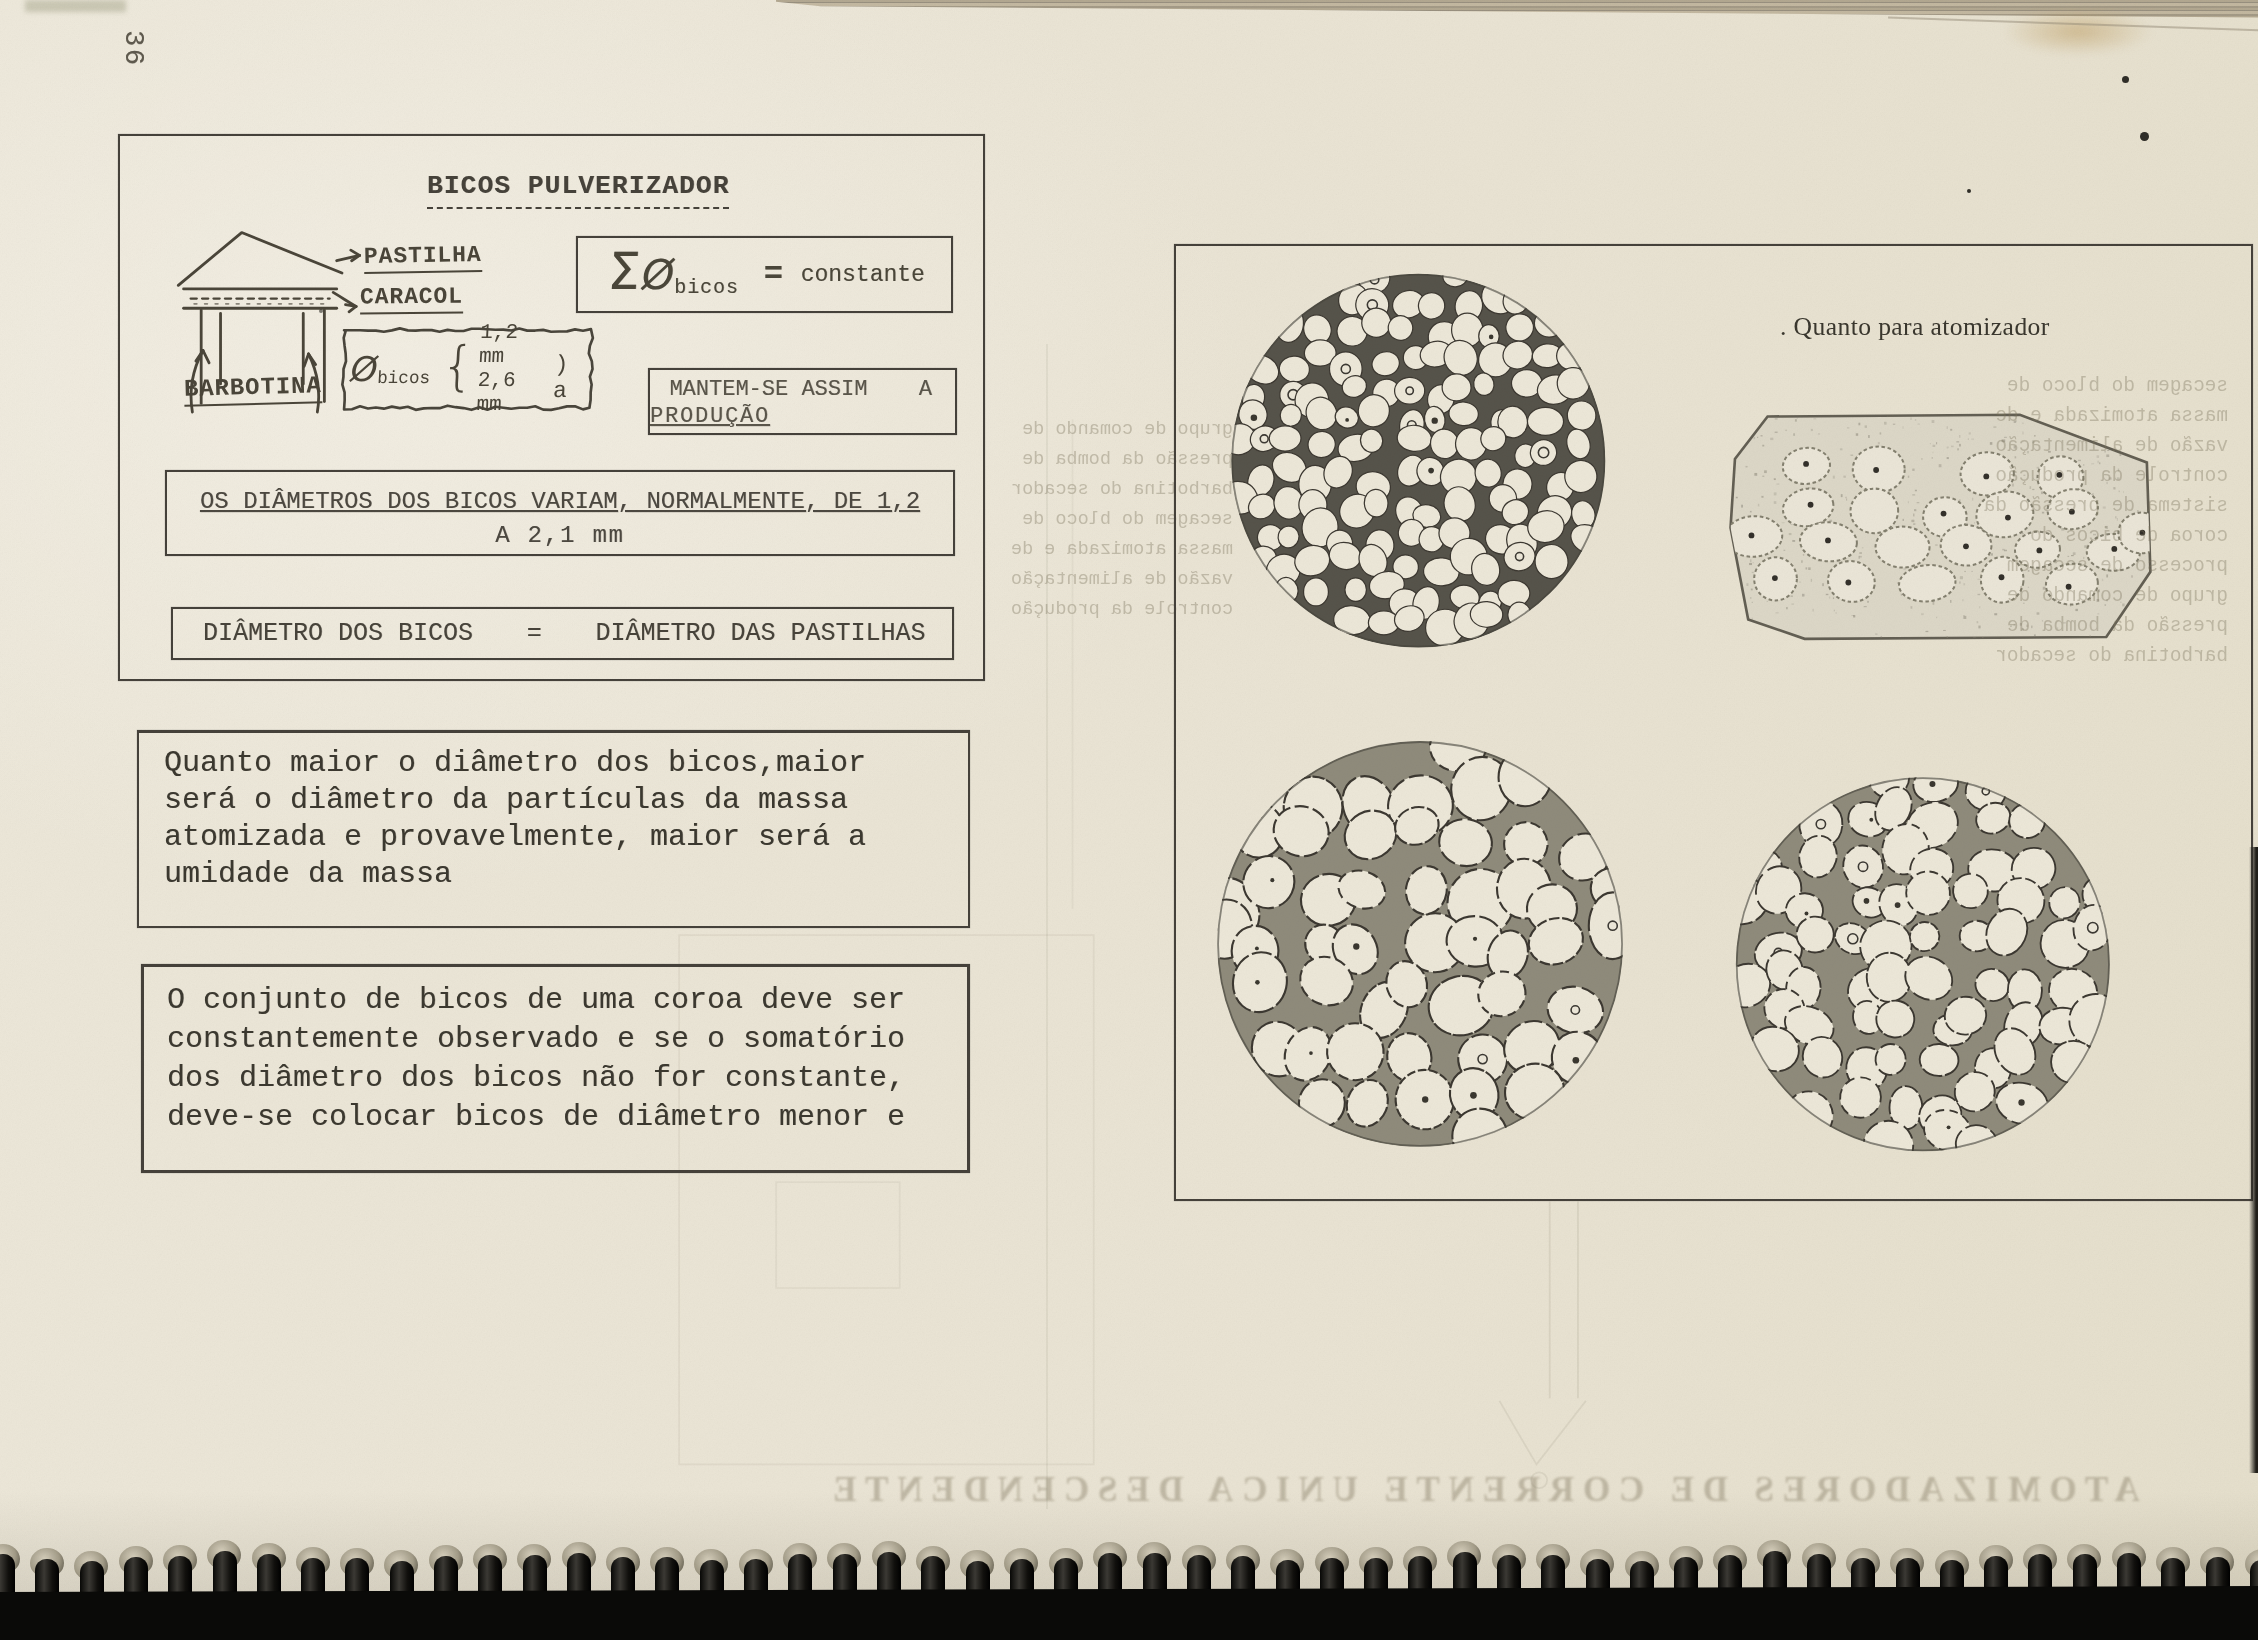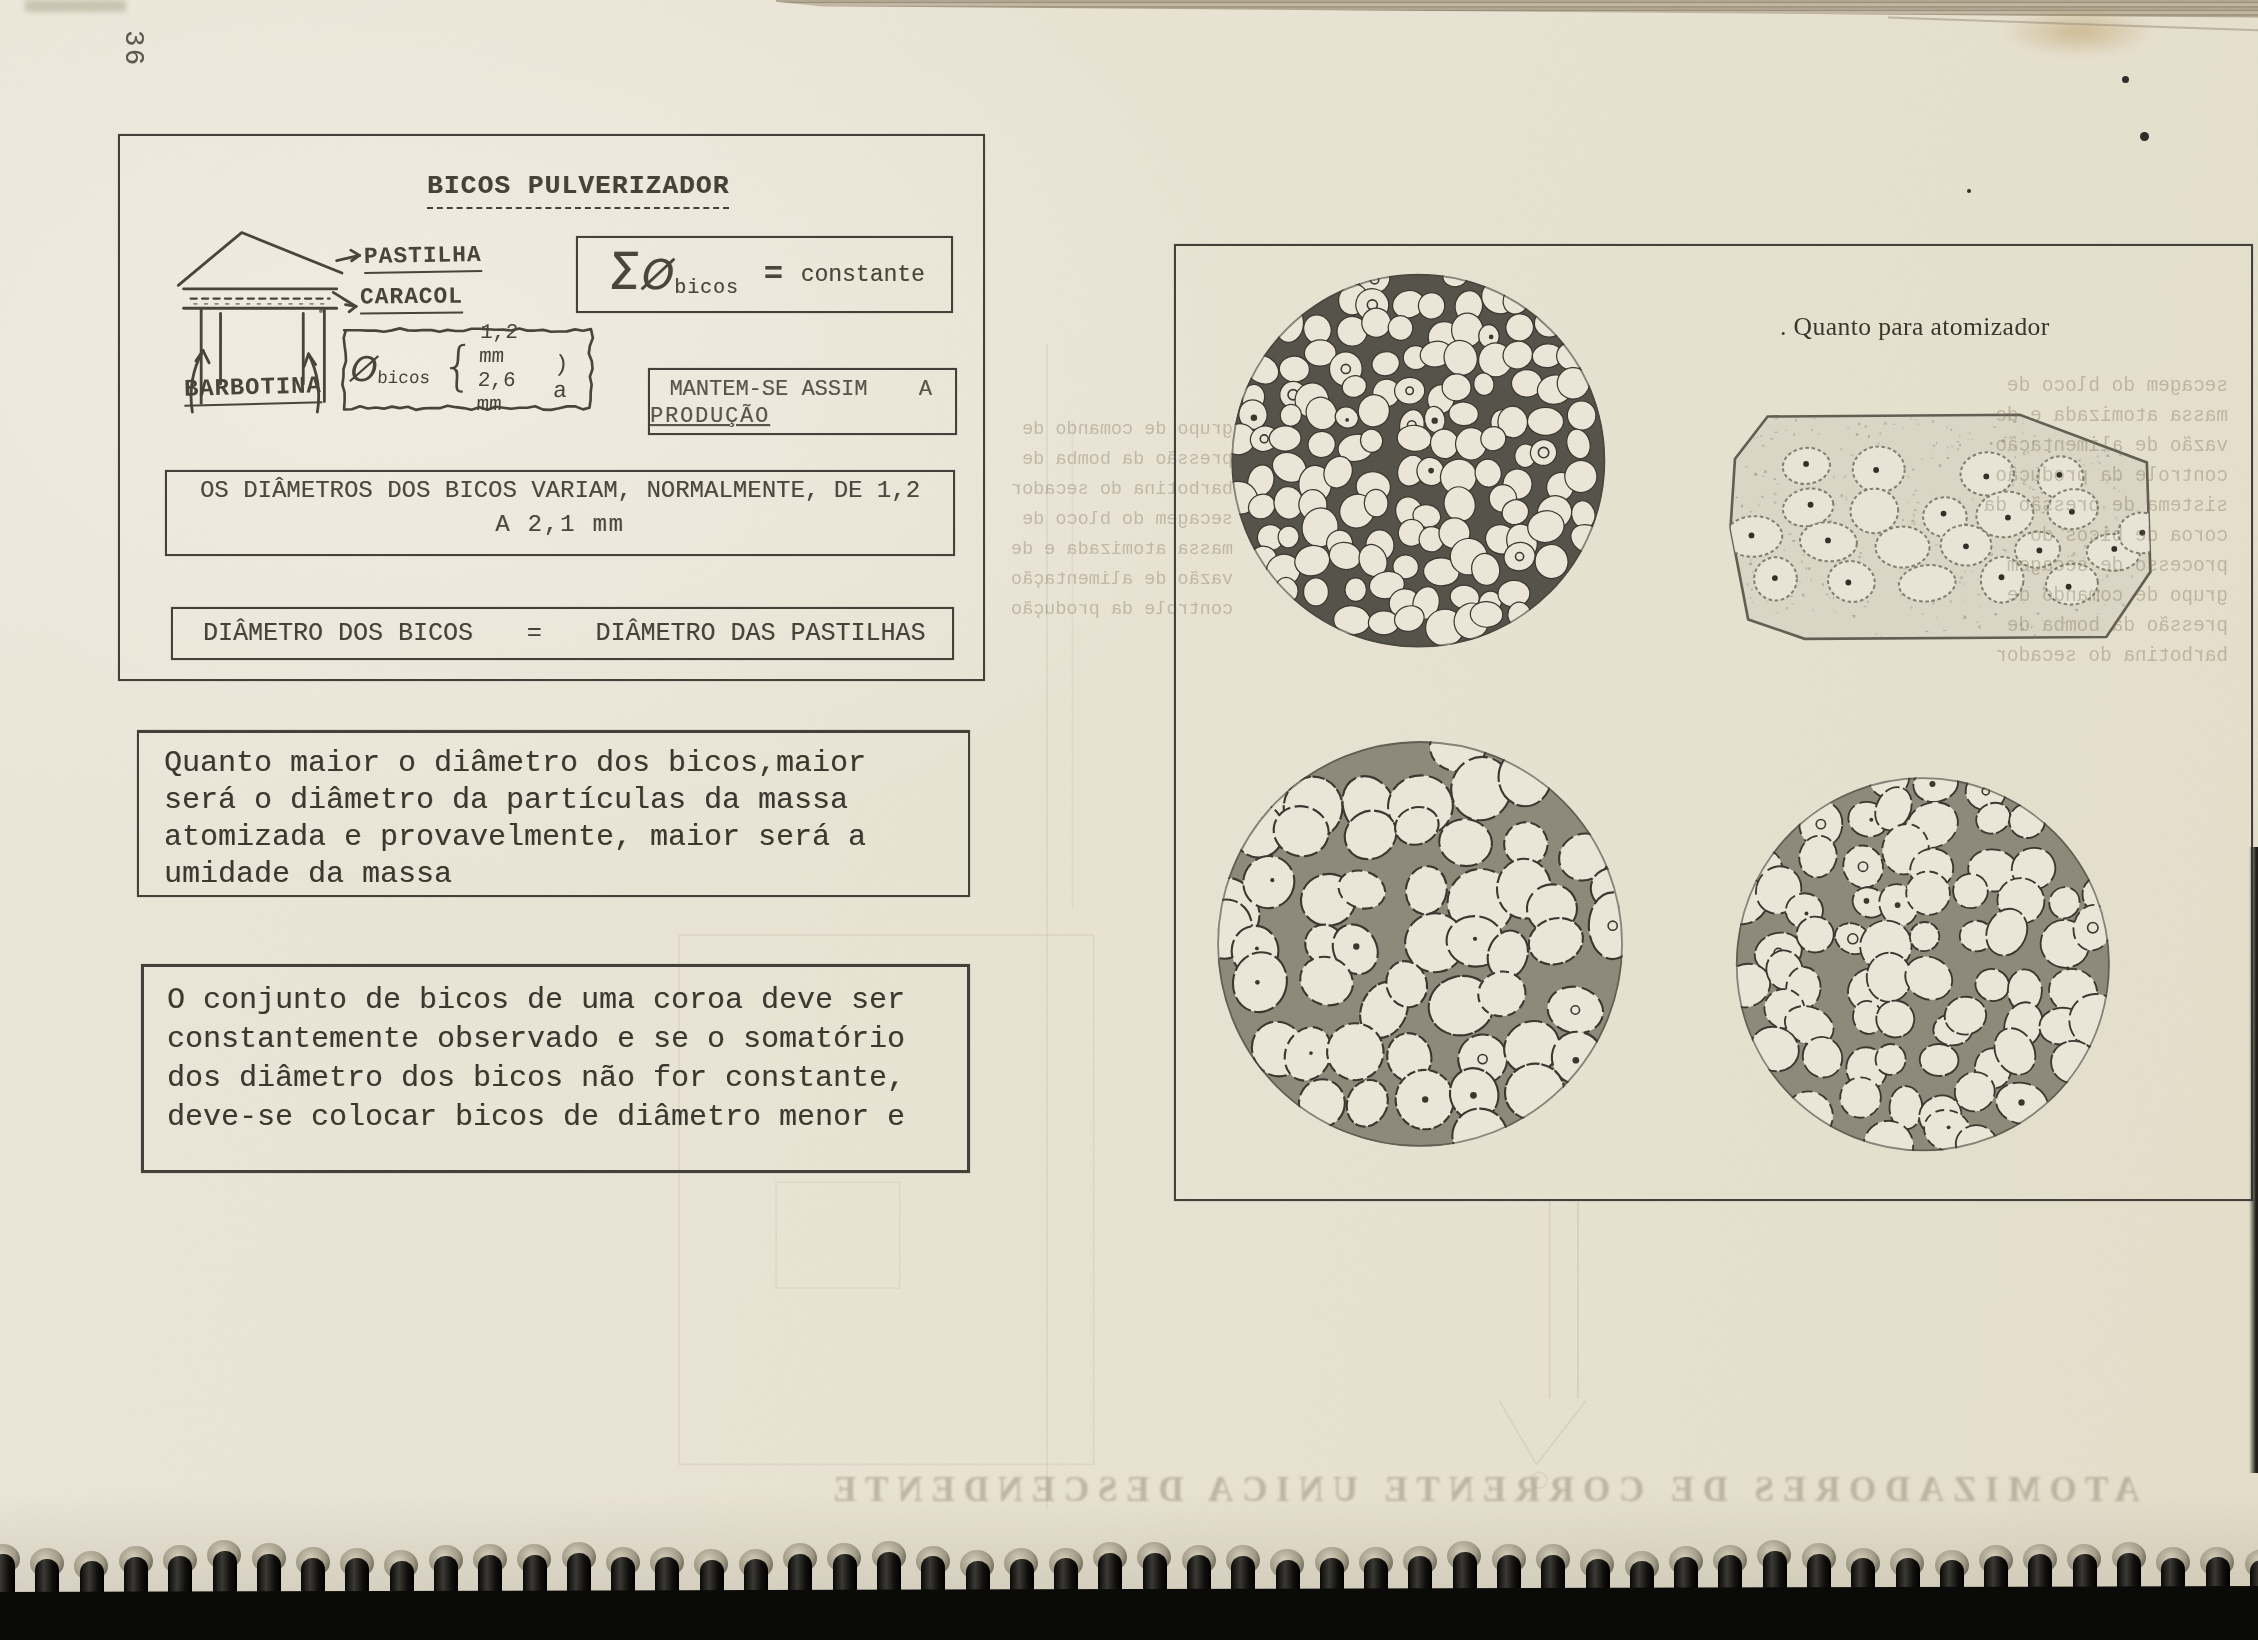--- a/index.html
+++ b/index.html
@@ -35,27 +35,27 @@
                transform:skewX(-3deg);z-index:11;}
   .phi2{font-family:"DejaVu Sans",sans-serif;font-style:italic;font-size:34px;}
   .phisub2{font-size:17.6px;margin-top:19.4px;}
   .brace{font-family:"DejaVu Sans",sans-serif;font-size:53px;font-weight:300;margin-left:10.6px;transform:translateY(-2.6px);}
   .stack{display:flex;flex-direction:column;font-size:21px;line-height:24px;margin-left:3.5px;}
   .bclose{font-size:23px;margin-left:3.5px;transform:translateY(8.8px);}
   .prod-box{left:648px;top:368px;width:309px;height:67px;color:#5a554a;font-size:22px;box-sizing:border-box;}
   .prod-l1{display:flex;justify-content:space-between;padding:7px 23px 0 19.4px;}
   .prod-l2{margin-top:1.8px;letter-spacing:1.8px;text-decoration:underline;}
   .var-box{left:165px;top:470px;width:790px;height:86px;color:#4c4840;font-size:24px;text-align:center;box-sizing:border-box;}
-  .var-l1{margin-top:5px;}
+  .var-l1{margin-top:16px;text-decoration:underline;}
   .var-l2{margin-top:7px;letter-spacing:1.8px;}
   .eq-box{left:171px;top:607px;width:783px;height:53px;display:flex;align-items:center;justify-content:space-between;
           padding:0 26.5px 0 30px;font-size:25px;color:#47433a;box-sizing:border-box;}
   
   .note{font-size:30px;color:#3b382f;z-index:10;}
-  .note1{left:137px;top:730px;width:833px;height:167px;line-height:37px;padding:12.4px 0 0 25px;box-sizing:border-box;border-top-width:3.5px;}
+  .note1{left:137px;top:730px;width:833px;height:198px;line-height:37px;padding:12.4px 0 0 25px;box-sizing:border-box;border-top-width:3.5px;}
   .note2{left:141px;top:964px;width:829px;height:209px;line-height:39px;padding:14px 0 0 23px;box-sizing:border-box;border-width:3.5px;}
   
   .photo-box{left:1174px;top:244px;width:1075px;height:953px;background:transparent;}
   .caption{left:1780px;top:312px;font-family:"Liberation Serif","DejaVu Serif",serif;font-size:25.6px;color:#3a372e;z-index:11;letter-spacing:0.4px;}
   
   .ghost-col{z-index:2;transform:scaleX(-1);filter:blur(0.6px);color:rgba(125,117,95,.38);font-size:19.4px;line-height:30px;}
   .ghost-bottom{left:776px;top:1470px;width:1412px;text-align:center;transform:scaleX(-1);filter:blur(1.1px);
     font-family:"Liberation Serif","DejaVu Serif",serif;font-weight:700;font-size:35px;letter-spacing:8.8px;
     color:rgba(130,120,96,.40);z-index:2;}
   

